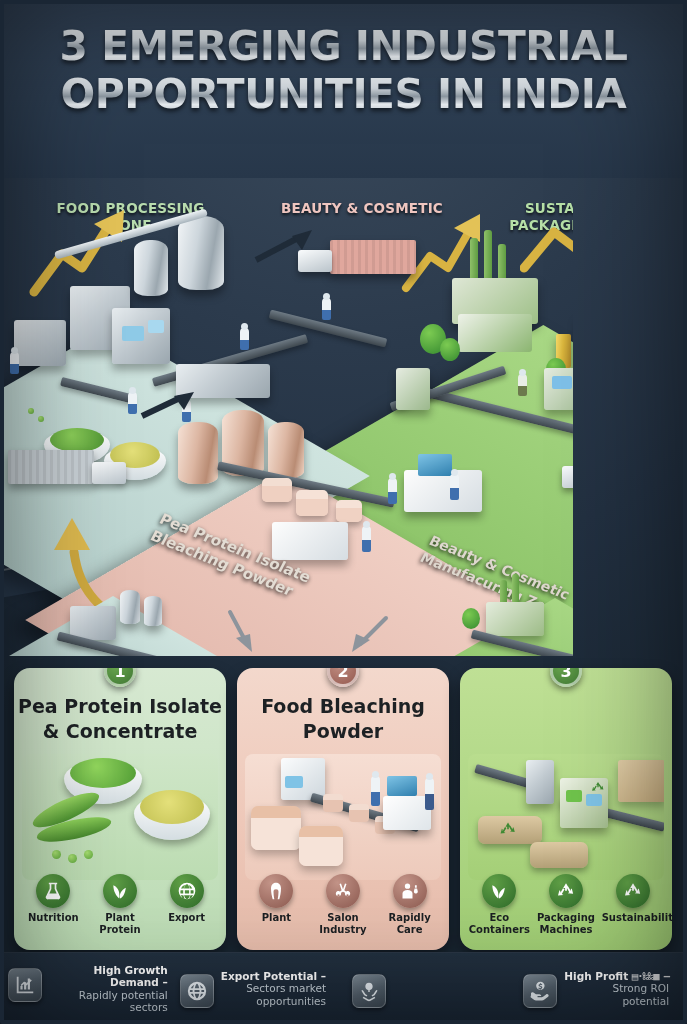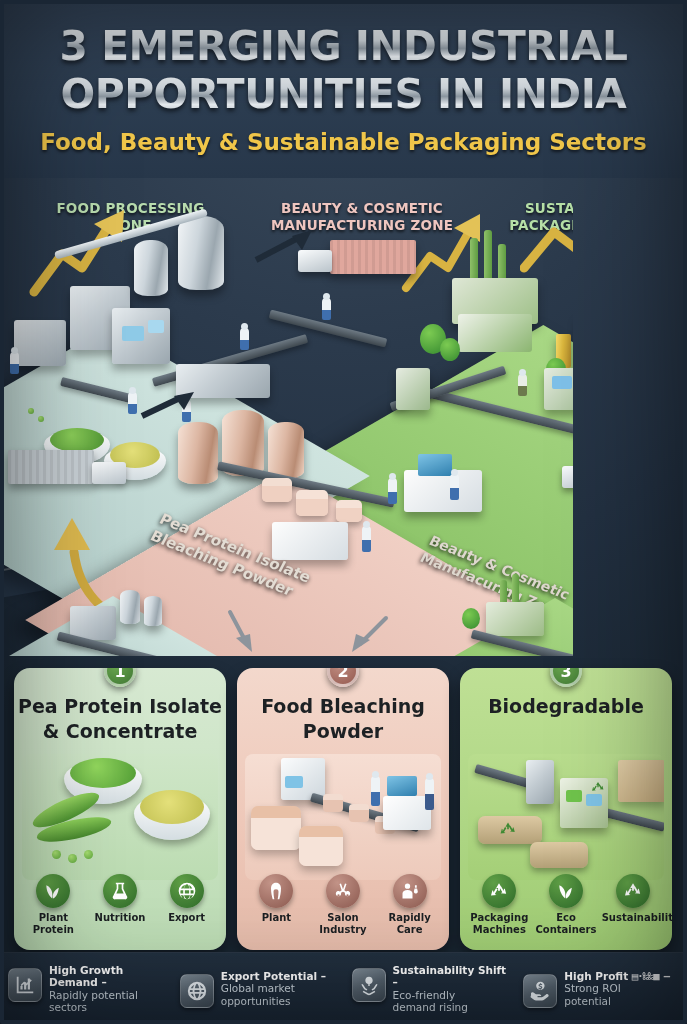--- a/index.html
+++ b/index.html
@@ -160,21 +160,21 @@
   .ic.rose  { background:radial-gradient(circle at 34% 26%,#c39488,#8d5a50); }
   .ic svg { width:20px; height:20px; fill:#fff; }
   .ic-label { font-family:"DejaVu Sans", sans-serif; font-weight:bold;
     font-size:10px; line-height:12px; color:#1b1f22; }
 
   
   .footer { position:absolute; left:0; bottom:0; width:687px; height:72px;
     background:linear-gradient(180deg,#22303f 0%,#1a2736 100%);
     border-top:1px solid rgba(255,255,255,.07);
     display:flex; align-items:center; }
-  .fitem { flex:1; display:flex; align-items:flex-start; gap:7px; padding:0 4px 0 8px; }
+  .fitem { flex:1; display:flex; align-items:flex-start; gap:7px; padding:0 4px 0 8px;text-align:right; }
   .fic { width:34px; height:34px; flex:0 0 34px; border-radius:7px;
     background:linear-gradient(160deg,#7d8a95 0%,#54616d 50%,#3c4853 100%);
     border:1px solid rgba(255,255,255,.22);
     display:flex; align-items:center; justify-content:center;
     box-shadow:0 2px 4px rgba(0,0,0,.45); margin-top:4px; }
   .fic svg { width:22px; height:22px; fill:#e6ecf1; }
   .ftext { font-family:"DejaVu Sans", sans-serif; font-size:10.5px; line-height:12.5px; color:#ccd6de; }
   .ftext b { color:#ffffff; font-size:10.5px; }
   .garble { font-family:"DejaVu Sans Mono", monospace; letter-spacing:-1px; opacity:.85; }
 
@@ -185,33 +185,31 @@
 </style>
 </head>
 <body>
 
 <div class="poster">
 
   <div class="header">
     <div class="title-wrap">
       <div class="title-line">3 EMERGING INDUSTRIAL</div>
       <div class="title-line">OPPORTUNITIES IN INDIA</div>
-      <div class="subtitle">Food, Beauty &amp; Sustainable Packaging Sectors</div>
     </div>
   </div>
 
   <div class="scene">
 
     <div class="zone-label zl-food">
       <div>FOOD PROCESSING</div>
       <div>ZONE</div>
     </div>
     <div class="zone-label zl-beauty">
       <div>BEAUTY &amp; COSMETIC</div>
-      <div>MANUFACTURING ZONE</div>
     </div>
     <div class="zone-label zl-pack">
       <div>SUSTAINABLE</div>
       <div>PACKAGING ZONE</div>
     </div>
 
     <div class="road"></div>
 
     <div id="pack-plat" class="iso"></div>
 
@@ -373,32 +371,32 @@
         <div style="position:absolute;left:8px;top:46px;width:72px;height:20px;border-radius:50%;background:linear-gradient(180deg,#9ad863,#4d9331);transform:rotate(-24deg);"></div>
         <div style="position:absolute;left:14px;top:66px;width:76px;height:19px;border-radius:50%;background:linear-gradient(180deg,#8fd25b,#47882d);transform:rotate(-12deg);"></div>
         <div class="pea" style="left:30px;top:96px;width:9px;height:9px;"></div>
         <div class="pea" style="left:46px;top:100px;width:9px;height:9px;"></div>
         <div class="pea" style="left:62px;top:96px;width:9px;height:9px;"></div>
       </div>
       <div class="icon-row">
         <div class="icon-cell">
           <div class="ic green">
             <svg viewBox="0 0 24 24">
+                <path d="M7 2h10v2h-1v5.2l4 8.4A2.6 2.6 0 0 1 17.6 22H6.4A2.6 2.6 0 0 1 4 17.6l4-8.4V4H7V2zm3 2v5.7L7.6 15h8.8L14 9.7V4h-4z"></path>
+              </svg>
+          </div>
+          <div class="ic-label">Nutrition</div>
+        </div>
+        <div class="icon-cell">
+          <div class="ic green">
+            <svg viewBox="0 0 24 24">
                 <path d="M12 21c-1-5 1-10 7-13-1 7-3 11-7 13zm-1 0C7 17 4 12 4 5c7 3 8 10 7 16z"></path>
               </svg>
           </div>
           <div class="ic-label">Plant Protein</div>
-        </div>
-        <div class="icon-cell">
-          <div class="ic green">
-            <svg viewBox="0 0 24 24">
-                <path d="M7 2h10v2h-1v5.2l4 8.4A2.6 2.6 0 0 1 17.6 22H6.4A2.6 2.6 0 0 1 4 17.6l4-8.4V4H7V2zm3 2v5.7L7.6 15h8.8L14 9.7V4h-4z"></path>
-              </svg>
-          </div>
-          <div class="ic-label">Nutrition</div>
         </div>
         <div class="icon-cell">
           <div class="ic green">
             <svg viewBox="0 0 24 24">
                 <path d="M12 2a10 10 0 1 0 0 20 10 10 0 0 0 0-20zm0 2c1.6 0 3 2 3.6 5H8.4C9 6 10.4 4 12 4zM4.3 11h3.2c-.1 1.3-.1 2.6 0 4H4.3a8 8 0 0 1 0-4zm0 6h3.4c.5 2.2 1.3 3.9 2.2 4.7A8 8 0 0 1 4.3 17zm7.7 4.8c-1.5-.2-2.9-2.1-3.5-4.8h7c-.6 2.7-2 4.6-3.5 4.8zM16.3 15c.1-1.4.1-2.7 0-4h3.4a8 8 0 0 1 0 4h-3.4zm-1.8-4c.1 1.3.1 2.7 0 4h-5c-.1-1.3-.1-2.7 0-4h5zm3.9-2h-3.3c-.5-2.1-1.2-3.7-2.1-4.6A8 8 0 0 1 18.4 9zM10.1 4.4C9.2 5.3 8.5 6.9 8 9H4.7a8 8 0 0 1 5.4-4.6zM14 21.7c.9-.8 1.6-2.5 2.1-4.7h3.2a8 8 0 0 1-5.3 4.7z"></path>
               </svg>
           </div>
           <div class="ic-label">Export</div>
         </div>
       </div>
@@ -450,21 +448,20 @@
           </div>
           <div class="ic-label">Rapidly</div>
           <div class="ic-label">Care</div>
         </div>
       </div>
     </div>
 
     <div class="card c3">
       <div class="badge b3">3</div>
       <div class="card-title">
-        <div>Biodegradable</div>
       </div>
       <div class="card-art a3">
         <div class="belt" style="left:6px;top:20px;width:74px;transform:rotate(16deg);"></div>
         <div class="belt" style="left:92px;top:56px;width:106px;transform:rotate(14deg);"></div>
         <div class="box3d" style="left:58px;top:6px;width:28px;height:44px;background:linear-gradient(140deg,#e7eddf,#9db887;);"></div>
         <div class="box3d" style="left:92px;top:24px;width:48px;height:50px;background:linear-gradient(140deg,#eef3e6,#a3bd8d);"></div>
         <div style="position:absolute;left:98px;top:36px;width:16px;height:12px;border-radius:2px;background:#6fc34b;"></div>
         <div style="position:absolute;left:118px;top:40px;width:16px;height:12px;border-radius:2px;background:#7fc3e6;"></div>
         <div class="stack" style="left:10px;top:62px;width:64px;height:28px;border-radius:7px;background:linear-gradient(180deg,#ddc9a3,#b3a077);"></div>
         <div class="stack" style="left:62px;top:88px;width:58px;height:26px;border-radius:7px;background:linear-gradient(180deg,#ddc9a3,#b3a077);"></div>
@@ -473,34 +470,34 @@
             <path d="M12 3l3 5h-2v3h-2V8H9l3-5zM5.5 13.5l2.9-5 1.7 1-2.9 5 1.7 1-5.8.6 1.5-5.6 1 .9-.1 2.1zm13 0l-1-1.7.1-2.1 1-.9 1.5 5.6-5.8-.6 1.7-1-2.9-5 1.7-1 2.9 5z"></path>
           </svg>
         <svg style="position:absolute;left:122px;top:26px;" width="16" height="16" viewBox="0 0 24 24" fill="#3f8a33">
             <path d="M12 3l3 5h-2v3h-2V8H9l3-5zM5.5 13.5l2.9-5 1.7 1-2.9 5 1.7 1-5.8.6 1.5-5.6 1 .9-.1 2.1zm13 0l-1-1.7.1-2.1 1-.9 1.5 5.6-5.8-.6 1.7-1-2.9-5 1.7-1 2.9 5z"></path>
           </svg>
       </div>
       <div class="icon-row">
         <div class="icon-cell">
           <div class="ic green">
             <svg viewBox="0 0 24 24">
+                <path d="M12 21c-1-5 1-10 7-13-1 7-3 11-7 13zm-1 0C7 17 4 12 4 5c7 3 8 10 7 16z"></path>
+              </svg>
+          </div>
+          <div class="ic-label">Eco</div>
+          <div class="ic-label">Containers</div>
+        </div>
+        <div class="icon-cell">
+          <div class="ic green">
+            <svg viewBox="0 0 24 24">
                 <path d="M12 2.6l3.4 5.8h-2.3v3.2h-2.2V8.4H8.6L12 2.6zM5.1 14.4l3.3-5.7 1.9 1.1-3.3 5.7 2 1.2-6.6.6L4.1 11l1.1 1 .1 2.4zm13.8 0l-1.2-2 .1-2.4 1.1-1 1.7 6.3-6.6-.6 2-1.2-3.3-5.7 1.9-1.1 3.3 5.7z"></path>
               </svg>
           </div>
           <div class="ic-label">Packaging</div>
           <div class="ic-label">Machines</div>
-        </div>
-        <div class="icon-cell">
-          <div class="ic green">
-            <svg viewBox="0 0 24 24">
-                <path d="M12 21c-1-5 1-10 7-13-1 7-3 11-7 13zm-1 0C7 17 4 12 4 5c7 3 8 10 7 16z"></path>
-              </svg>
-          </div>
-          <div class="ic-label">Eco</div>
-          <div class="ic-label">Containers</div>
         </div>
         <div class="icon-cell">
           <div class="ic green">
             <svg viewBox="0 0 24 24">
                 <path d="M12 2.6l3.4 5.8h-2.3v3.2h-2.2V8.4H8.6L12 2.6zM5.1 14.4l3.3-5.7 1.9 1.1-3.3 5.7 2 1.2-6.6.6L4.1 11l1.1 1 .1 2.4zm13.8 0l-1.2-2 .1-2.4 1.1-1 1.7 6.3-6.6-.6 2-1.2-3.3-5.7 1.9-1.1 3.3 5.7z"></path>
               </svg>
           </div>
           <div class="ic-label">Sustainability</div>
         </div>
       </div>
@@ -524,36 +521,31 @@
     </div>
 
     <div class="fitem">
       <div class="fic">
         <svg viewBox="0 0 24 24">
             <path d="M12 2a10 10 0 1 0 0 20 10 10 0 0 0 0-20zm6.9 7h-2.6c-.3-1.5-.8-2.9-1.4-3.9A8 8 0 0 1 18.9 9zM12 4c.8 0 1.9 1.9 2.4 5H9.6C10.1 5.9 11.2 4 12 4zM4.3 13a8 8 0 0 1 0-2h2.9a19 19 0 0 0 0 2H4.3zm.8 2h2.6c.3 1.5.8 2.9 1.4 3.9A8 8 0 0 1 5.1 15zm2.6-6H5.1a8 8 0 0 1 4-3.9C8.5 6.1 8 7.5 7.7 9zM12 20c-.8 0-1.9-1.9-2.4-5h4.8c-.5 3.1-1.6 5-2.4 5zm2.7-7H9.3a17 17 0 0 1 0-2h5.4a17 17 0 0 1 0 2zm.2 5.9c.6-1 1.1-2.4 1.4-3.9h2.6a8 8 0 0 1-4 3.9zm1.9-5.9a19 19 0 0 0 0-2h2.9a8 8 0 0 1 0 2h-2.9z"></path>
           </svg>
       </div>
       <div class="ftext">
         <b>Export Potential –</b><br>
-        <span>Global market</span><br>
+        <span>Sectors market</span><br>
         <span>opportunities</span>
       </div>
     </div>
 
     <div class="fitem">
       <div class="fic">
         <svg viewBox="0 0 24 24">
             <path d="M12 3c2.6 0 4 1.8 4 4.2 0 2.3-1.6 3.6-3.2 3.8V13h-1.6v-2c-1.6-.2-3.2-1.5-3.2-3.8C8 4.8 9.4 3 12 3zM3.4 11.2c.9-.5 1.9-.2 2.5.7l2.3 3.6 2 1.2-.8 1.4-2.6-1.5-2.6-4c-.4-.6-.3-1.1.2-1.4zm17.2 0c.5.3.6.8.2 1.4l-2.6 4-2.6 1.5-.8-1.4 2-1.2 2.3-3.6c.6-.9 1.6-1.2 2.5-.7zM6 18.2l5 2.8c.6.4 1.4.4 2 0l5-2.8.9 1.5-5.1 2.9c-1.1.6-2.5.6-3.6 0L5.1 19.7l.9-1.5z"></path>
           </svg>
       </div>
-      <div class="ftext">
-        <b>Sustainability Shift –</b><br>
-        <span>Eco-friendly</span><br>
-        <span>demand rising</span>
-      </div>
     </div>
 
     <div class="fitem">
       <div class="fic">
         <svg viewBox="0 0 24 24">
             <path d="M12.4 2c2.6 0 4.6 1.9 4.6 4.4s-2 4.4-4.6 4.4-4.6-1.9-4.6-4.4S9.8 2 12.4 2zm.5 1.6h-1v.7c-.9.1-1.5.7-1.5 1.5 0 .9.6 1.3 1.7 1.6.7.2.9.4.9.7 0 .4-.3.6-.9.6-.6 0-1.2-.2-1.6-.5l-.4 1.1c.4.3 1 .5 1.7.5v.8h1v-.8c1-.1 1.7-.7 1.7-1.6 0-.8-.5-1.3-1.6-1.6-.8-.2-1-.4-1-.7 0-.3.2-.5.8-.5.6 0 1.1.2 1.4.4l.4-1.1c-.3-.2-.8-.4-1.3-.4v-.7zM2.2 14.2c.6-.9 1.8-1.1 2.6-.5l2.8 1.9h3.7c1.1 0 2 .8 2 1.8h-4v1.4h4.6c.5 0 1-.2 1.4-.5l3.3-2.6c.8-.6 1.9-.5 2.5.3.5.7.4 1.7-.3 2.2l-4 3.1c-.8.6-1.8 1-2.8 1H7.5c-.6 0-1.2-.2-1.7-.5l-3.3-2.4c-.8-.6-1-1.8-.3-2.6v-2.6z"></path>
           </svg>
       </div>
       <div class="ftext">
         <b><span>High Profit</span> <span class="garble">▤·‰‰■ –</span></b><br>

